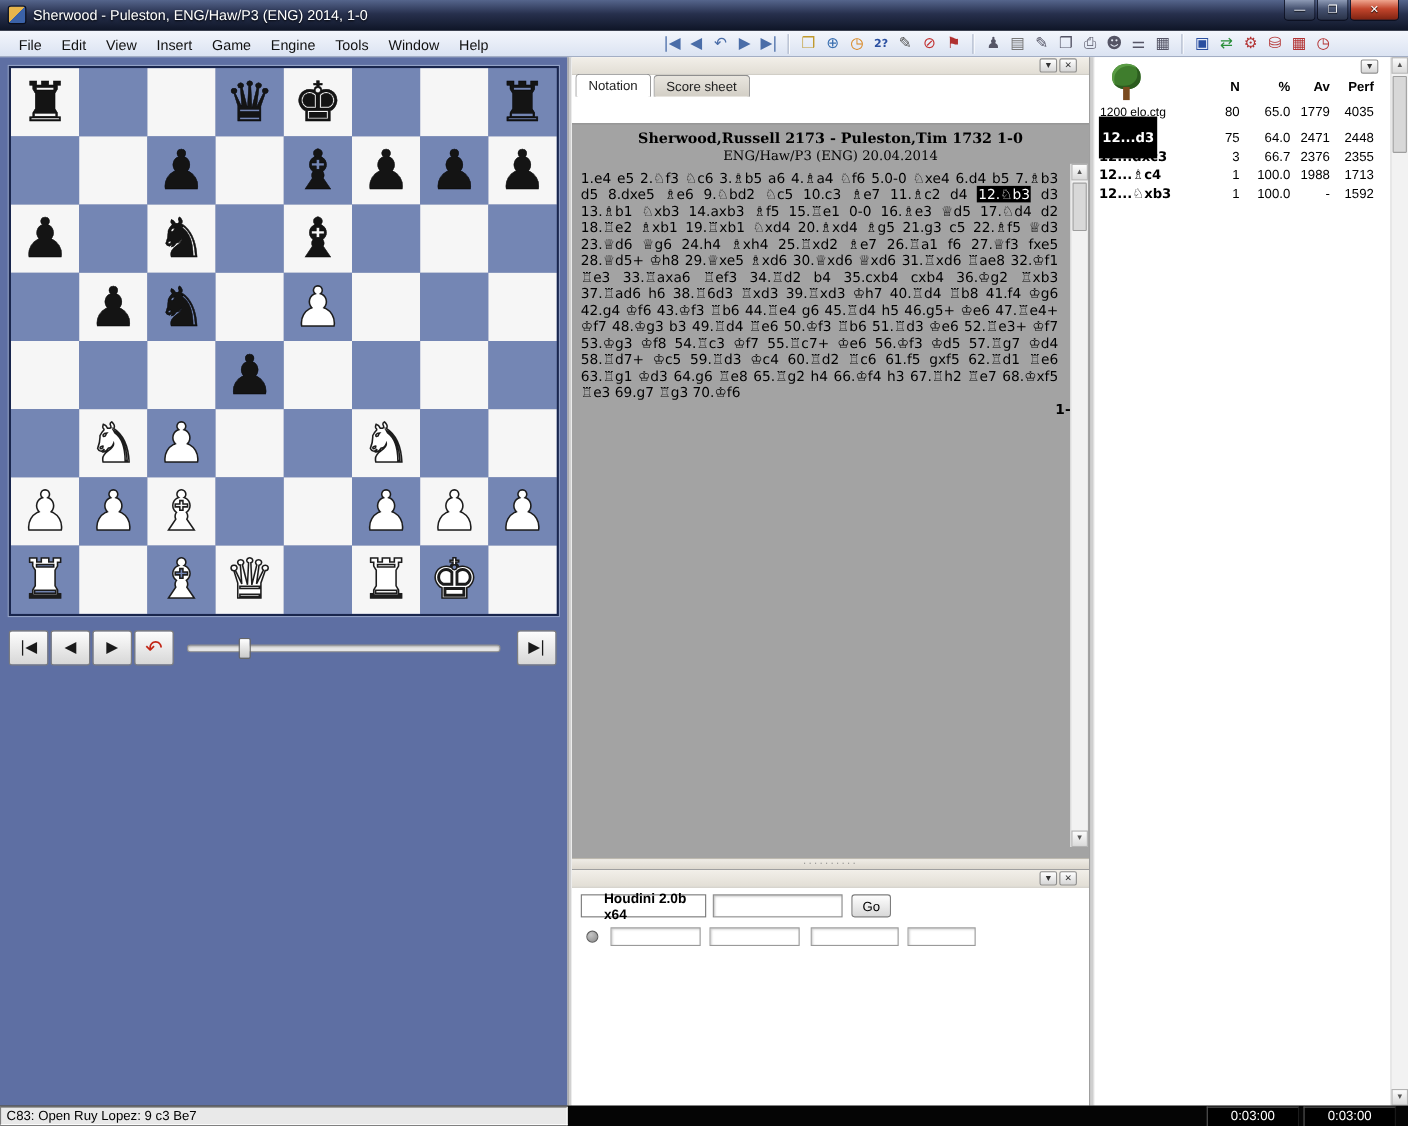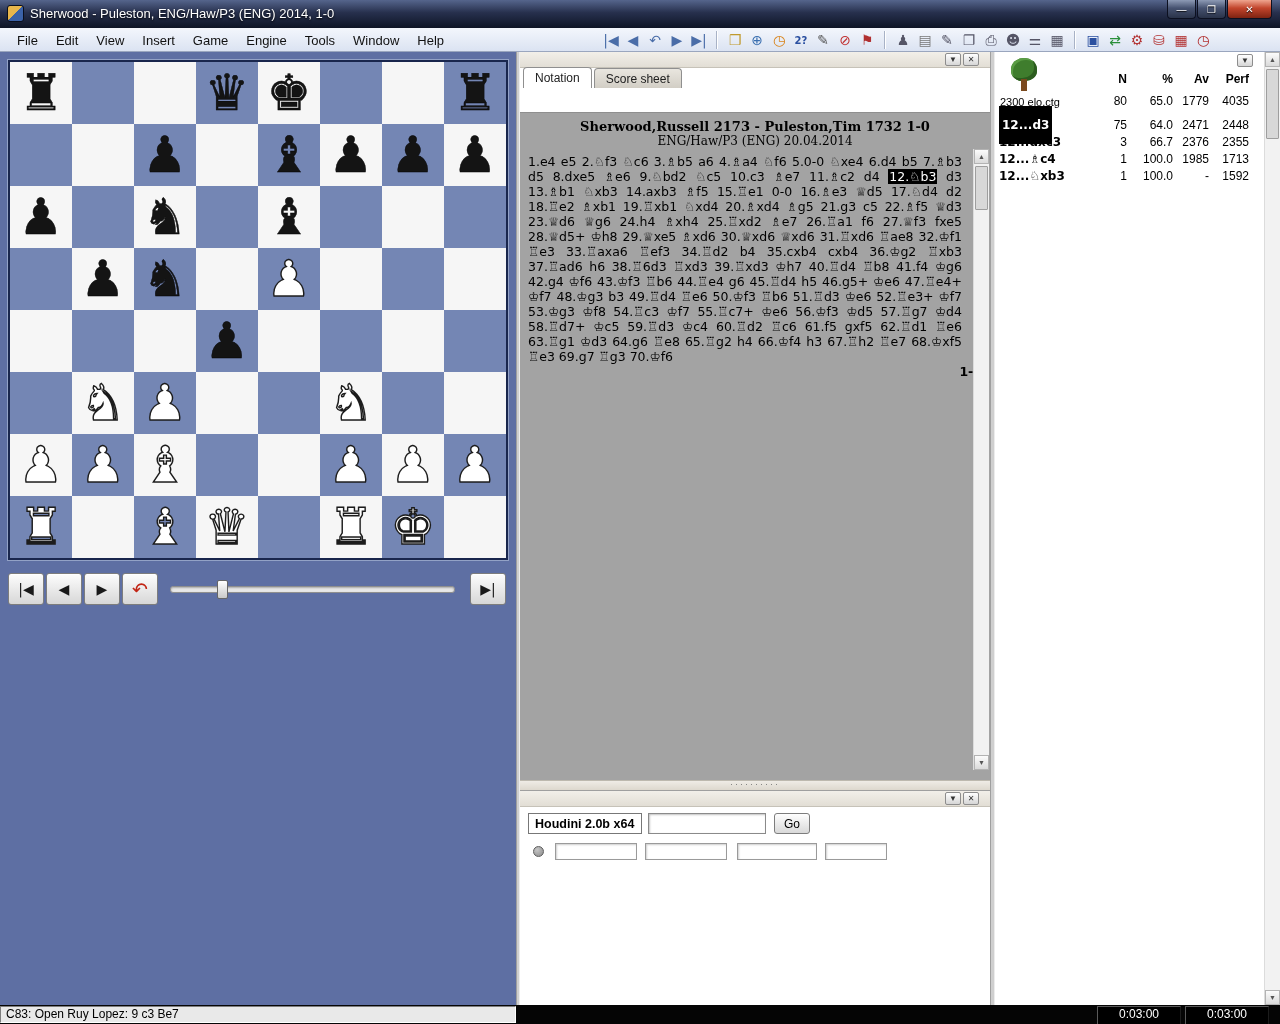--- a/index.html
+++ b/index.html
@@ -77,21 +77,21 @@
     font-size:7px; color:#555; background:linear-gradient(#fcfcfc,#dadada); border:1px solid #b3b3b3; }
   .vscroll .arr.up { top:0; } .vscroll .arr.dn { bottom:0; }
   .vscroll .thumb { position:absolute; left:1px; right:1px; background:#d8d8d8; border:1px solid #9e9e9e; border-radius:1px; }
   .note-scroll { right:1px; top:36px; bottom:10px; }
   .note-split { position:absolute; left:0; right:0; bottom:0; height:10px; background:linear-gradient(#efece6,#ddd8ce);
     border-top:1px solid #bdb9af; text-align:center; font-size:9px; line-height:7px; color:#777; letter-spacing:2px; }
 
   
   .engine-panel { position:absolute; left:520px; top:738px; width:470px; height:215px; background:#fff; border-top:1px solid #9f9f9f; }
   .engine-name { position:absolute; left:8px; top:22px; width:114px; height:21px; background:#fff; border:1px solid #777;
-    font-weight:bold; font-size:12.5px; display:flex; align-items:center; padding-left:6px; }
+    font-weight:bold; font-size:12.5px; display:flex; align-items:center; padding-left:20px; }
   .engine-input { position:absolute; left:128px; top:22px; width:118px; height:21px; border:1px solid #8a8a8a;
     box-shadow:inset 1px 1px 2px #c2c2c2; font-size:12px; padding:0 4px; }
   .go-btn { position:absolute; left:254px; top:22px; width:36px; height:21px; background:linear-gradient(#fefefe,#d9d9d9);
     border:1px solid #7d7d7d; border-radius:3px; font-size:12px; display:flex; align-items:center; justify-content:center; }
   .led { position:absolute; left:13px; top:55px; width:11px; height:11px; border-radius:50%;
     background:radial-gradient(circle at 35% 30%, #c6c6c6, #8a8a8a); border:1px solid #5d5d5d; }
   .efield { position:absolute; top:52px; height:17px; background:#fff; border:1px solid #9a9a9a; box-shadow:inset 1px 1px 2px #cfcfcf; font-size:11px; }
 
   
   .tree-panel { position:absolute; left:995px; top:0; width:285px; height:953px; background:#fff; }
@@ -358,21 +358,21 @@
   </div>
 
   <div class="splitter-v" style="left:990px;width:5px"></div>
 
   <div class="tree-panel">
     <div class="panel-btn" style="right:27px;top:2px">▼</div>
     <div class="tree-icon">
       <div class="foliage"></div>
         <div class="trunk"></div>
     </div>
-    <div class="book-label">2300 elo.ctg</div>
+    <div class="book-label">1200 elo.ctg</div>
     <div class="tree-grid hdr">
       <div>N</div>
       <div>%</div>
       <div>Av</div>
       <div>Perf</div>
     </div>
     <div class="tree-grid totals">
       <div>80</div>
       <div>65.0</div>
       <div>1779</div>
@@ -390,21 +390,21 @@
           <div class="tmove"><span>12...dxc3</span></div>
           <div class="tnum">3</div>
           <div class="tnum">66.7</div>
           <div class="tnum">2376</div>
           <div class="tnum">2355</div>
         </div>
         <div class="trow">
           <div class="tmove"><span>12...♗c4</span></div>
           <div class="tnum">1</div>
           <div class="tnum">100.0</div>
-          <div class="tnum">1985</div>
+          <div class="tnum">1988</div>
           <div class="tnum">1713</div>
         </div>
         <div class="trow">
           <div class="tmove"><span>12...♘xb3</span></div>
           <div class="tnum">1</div>
           <div class="tnum">100.0</div>
           <div class="tnum">-</div>
           <div class="tnum">1592</div>
         </div>
       </div>

